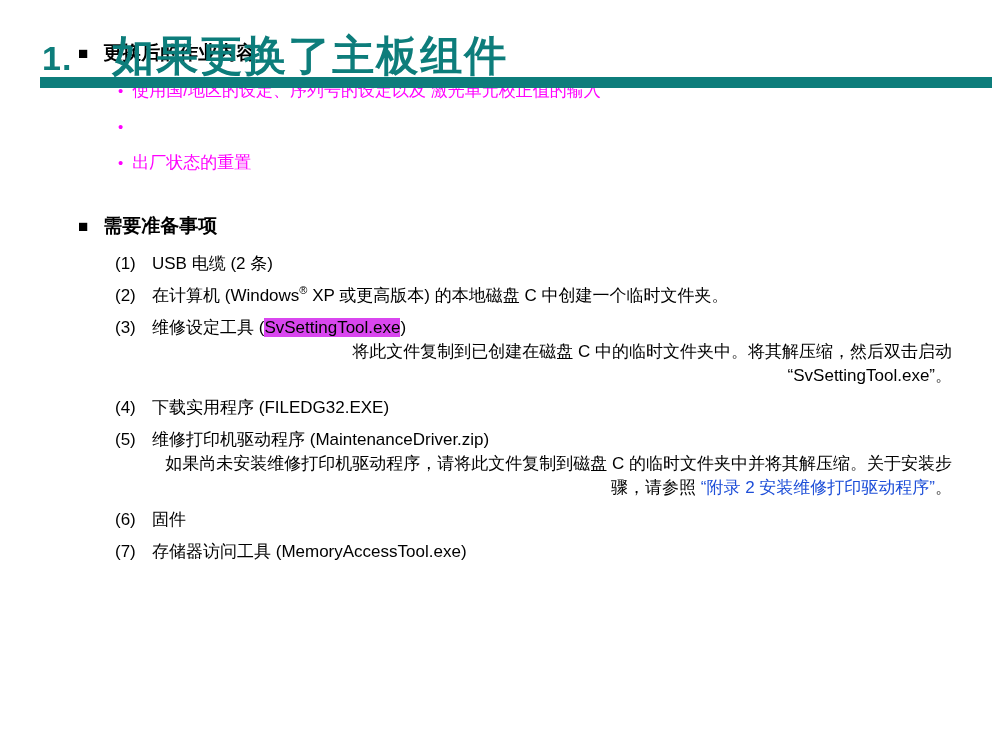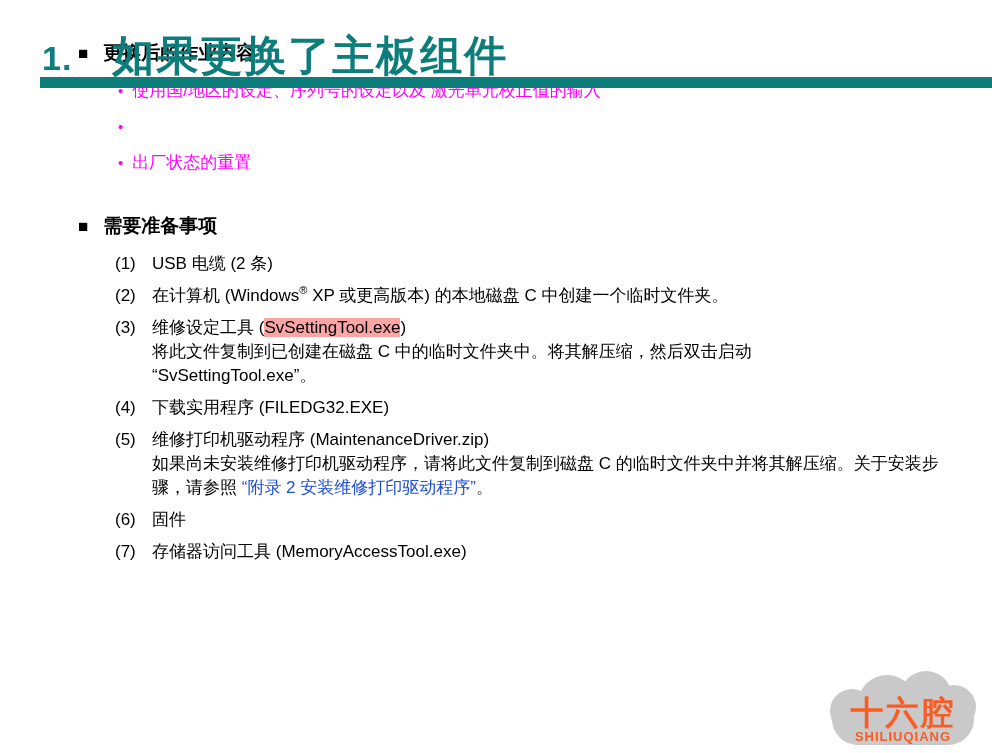--- a/index.html
+++ b/index.html
@@ -59,24 +59,24 @@
   
   .num-list { margin-top: 13px; font-size: 17px; }
   .num-item { margin-bottom: 8px; }
   .num-line { display: flex; }
   .num-label {
     margin-left: 115px; width: 37px; flex: 0 0 37px;
     line-height: 24px;
   }
   .num-text { line-height: 24px; max-width: 800px; }
   .cont {
-    margin-left: 152px; line-height: 24px; max-width: 800px;
+    margin-left: 152px; line-height: 24px; max-width: 800px; text-align: right;
   }
   sup.reg { font-size: 11px; vertical-align: super; line-height: 0; }
-  .hl { background: #fca5a5; text-align: right; }
+  .hl { background: #d946ef; text-align: right; }
   .red-text { color: #ff0000; }
   .magenta-link { color: #1d4ed8; cursor: pointer; }
 
   
   .watermark {
     position: absolute; right: 14px; bottom: 2px;
     width: 150px; height: 82px;
   }
   .cloud { position: absolute; background: #c9c9c9; }
   .cloud.c1 { left: 2px;  top: 20px; width: 44px; height: 44px; border-radius: 50%; }
@@ -181,23 +181,14 @@
 
     <div class="num-item">
       <div class="num-line">
         <span class="num-label">(7)</span>
         <span class="num-text">存储器访问工具 (MemoryAccessTool.exe)</span>
       </div>
     </div>
 
   </div>
 
-  <div class="watermark">
-    <div class="cloud c1"></div>
-    <div class="cloud c2"></div>
-    <div class="cloud c3"></div>
-    <div class="cloud c4"></div>
-    <div class="cloud c5"></div>
-    <div class="wm-cn">十六腔</div>
-    <div class="wm-en">SHILIUQIANG</div>
-  </div>
 
 </div>
 
 </body></html>

